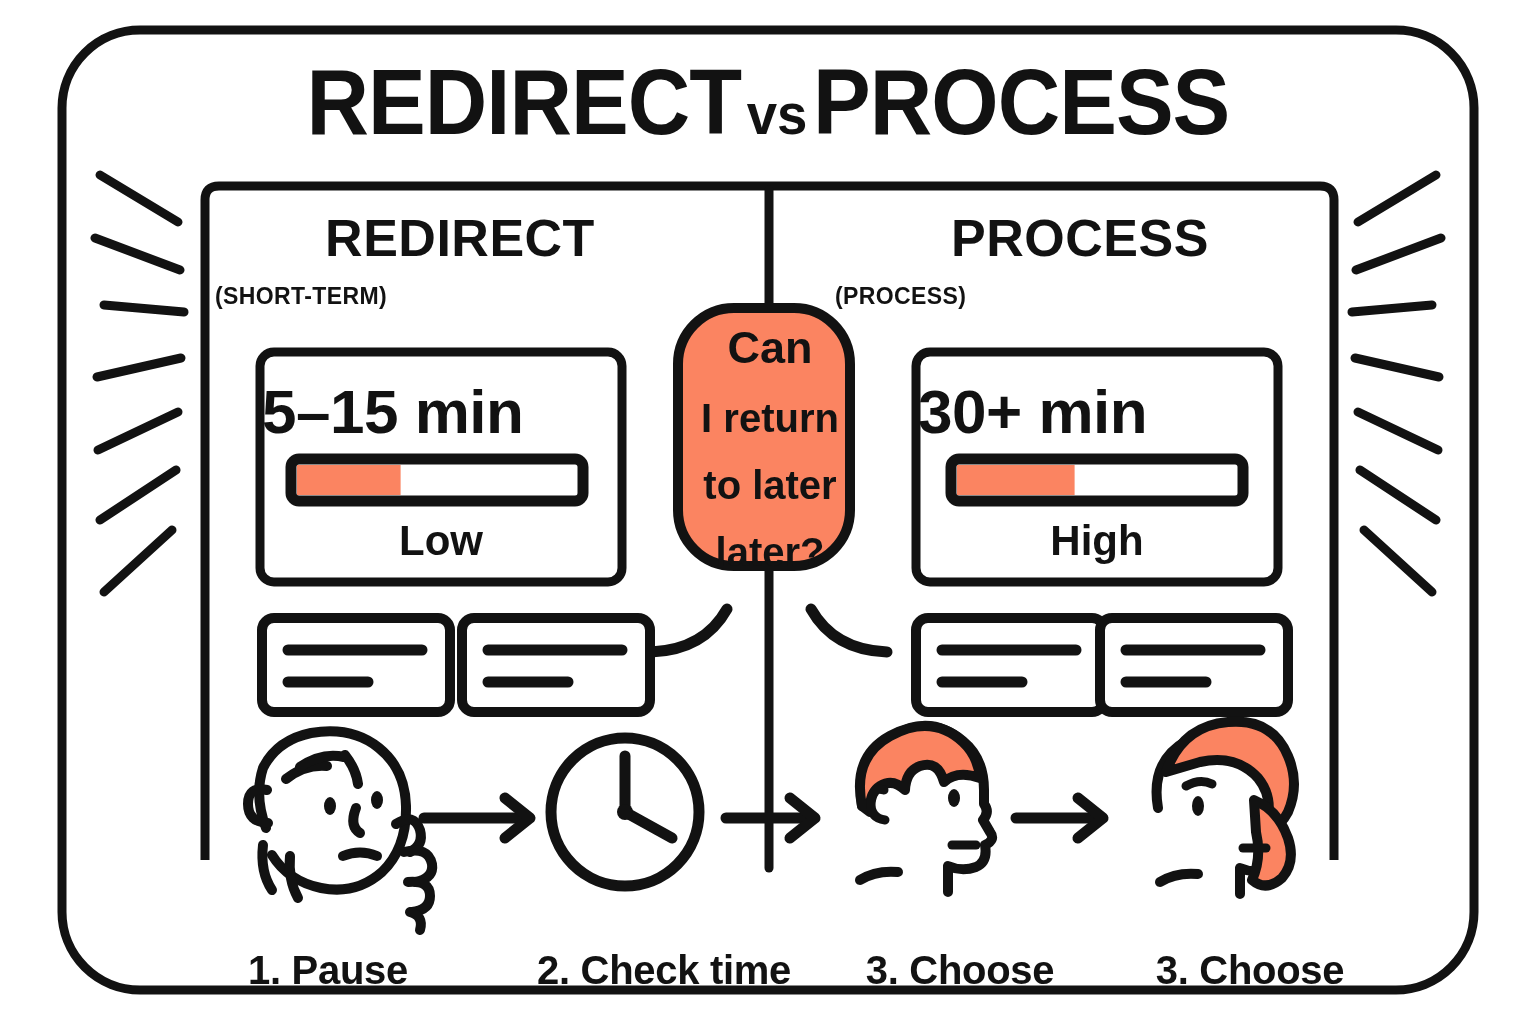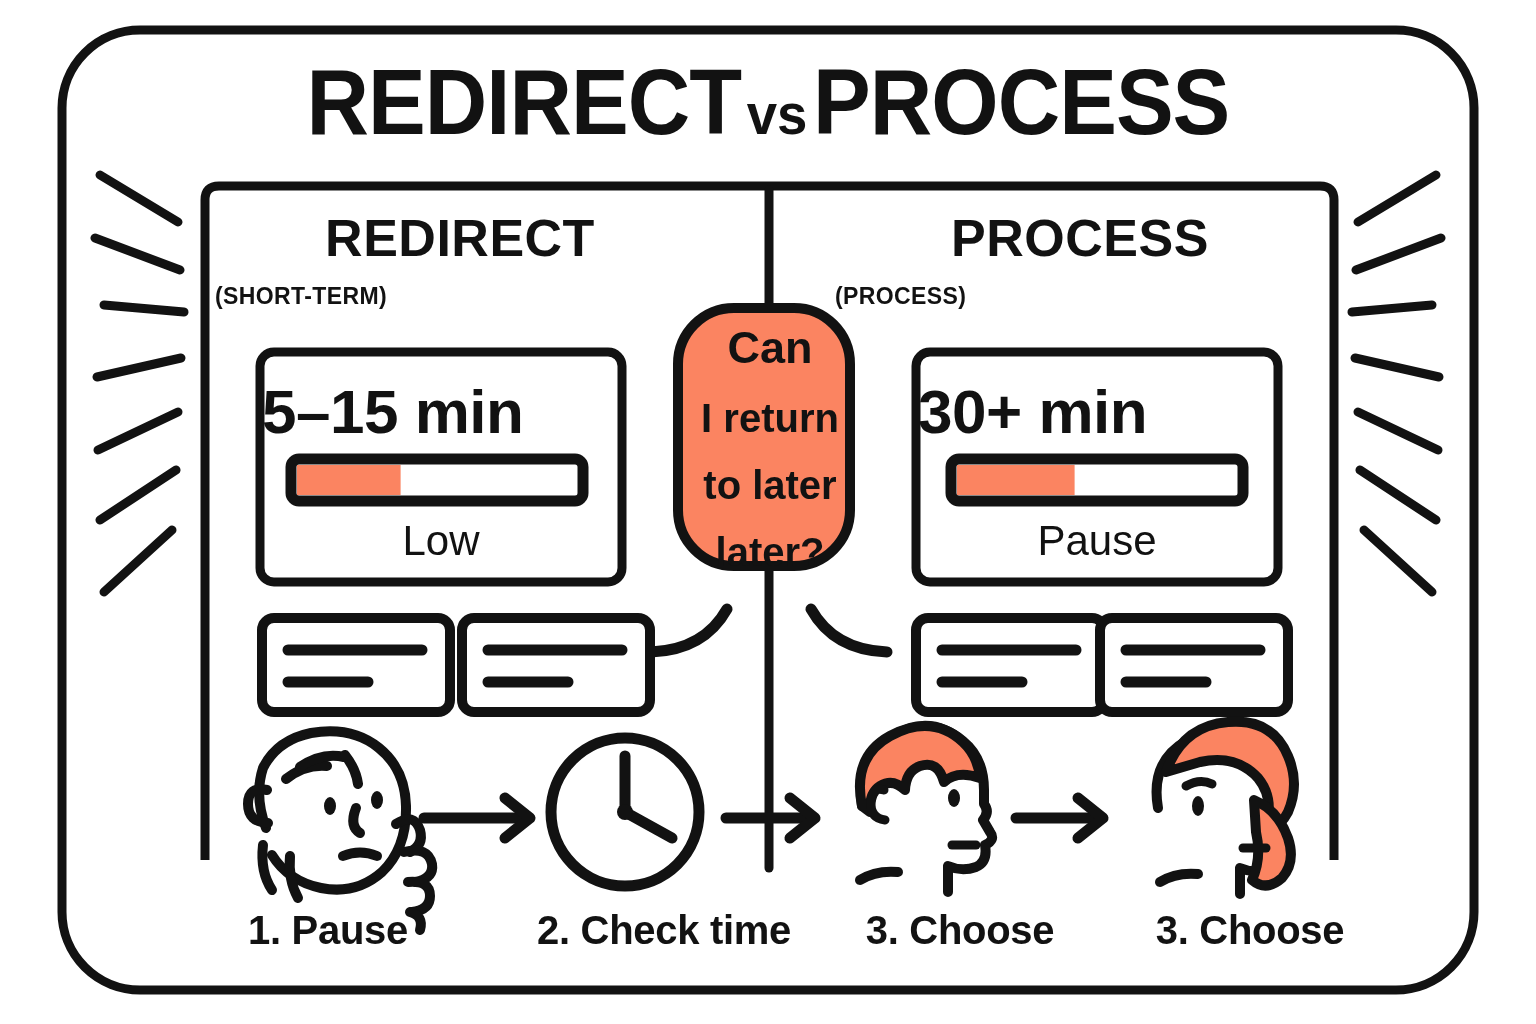--- a/index.html
+++ b/index.html
@@ -76,21 +76,21 @@
   #sub-right  { left: 835px; width: 490px; top: 285px; }
 
   .metric-value {
     font-size: 62px;
     font-weight: 700;
     letter-spacing: -0.5px;
   }
   .metric-label {
     text-align: center;
     font-size: 42px;
-    font-weight: 400;
+    font-weight: 700;
   }
   #val-left   { left: 262px; width: 358px; top: 381px; }
   #lab-left   { left: 262px; width: 358px; top: 520px; }
   #val-right  { left: 918px; width: 358px; top: 381px; }
   #lab-right  { left: 918px; width: 358px; top: 520px; }
 
   #badge-text {
     left: 672px;
     width: 196px;
     top: 324px;
@@ -101,20 +101,21 @@
     white-space: normal;
   }
   #badge-text .l1 { font-size: 45px; display: block; }
   #badge-text .ln { display: block; margin-top: 24px; }
 
   .step-cap {
     text-align: center;
     font-size: 40px;
     font-weight: 700;
     letter-spacing: -0.3px;
+    margin-top: 40px;
   }
   #cap1 { left: 188px;  width: 280px; top: 910px; }
   #cap2 { left: 504px;  width: 320px; top: 910px; }
   #cap3 { left: 820px;  width: 280px; top: 910px; }
   #cap4 { left: 1110px; width: 280px; top: 910px; }
 </style>
 </head>
 <body style="background: rgb(255, 255, 255);">
 
 <div id="stage">
@@ -271,21 +272,21 @@
     <div class="txt" id="title"><span>REDIRECT</span><span class="vs">vs</span><span>PROCESS</span></div>
 
     <div class="txt col-head" id="head-left">REDIRECT</div>
     <div class="txt col-sub" id="sub-left">(SHORT-TERM)</div>
     <div class="txt col-head" id="head-right">PROCESS</div>
     <div class="txt col-sub" id="sub-right">(PROCESS)</div>
 
     <div class="txt metric-value" id="val-left">5–15 min</div>
     <div class="txt metric-label" id="lab-left">Low</div>
     <div class="txt metric-value" id="val-right">30+ min</div>
-    <div class="txt metric-label" id="lab-right">Pause</div>
+    <div class="txt metric-label" id="lab-right">High</div>
 
     <div class="txt" id="badge-text">
       <span class="l1">Can</span>
       <span class="ln">I return</span>
       <span class="ln">to later</span>
       <span class="ln">later?</span>
     </div>
 
     <div class="txt step-cap" id="cap1">1. Pause</div>
     <div class="txt step-cap" id="cap2">2. Check time</div>

